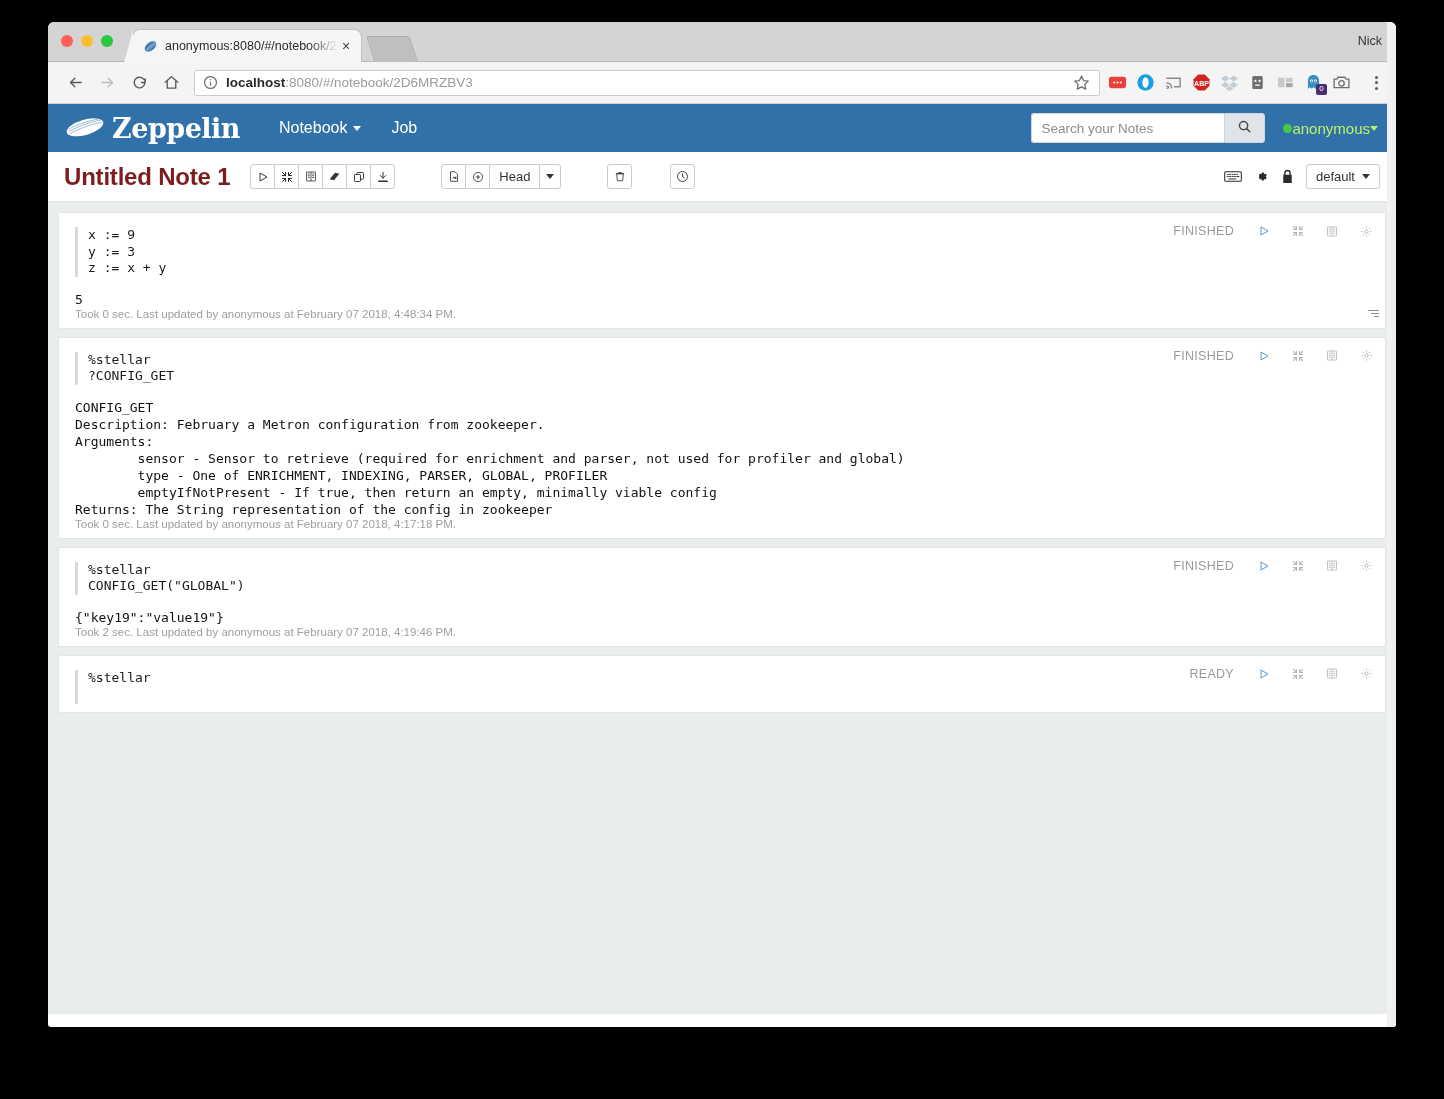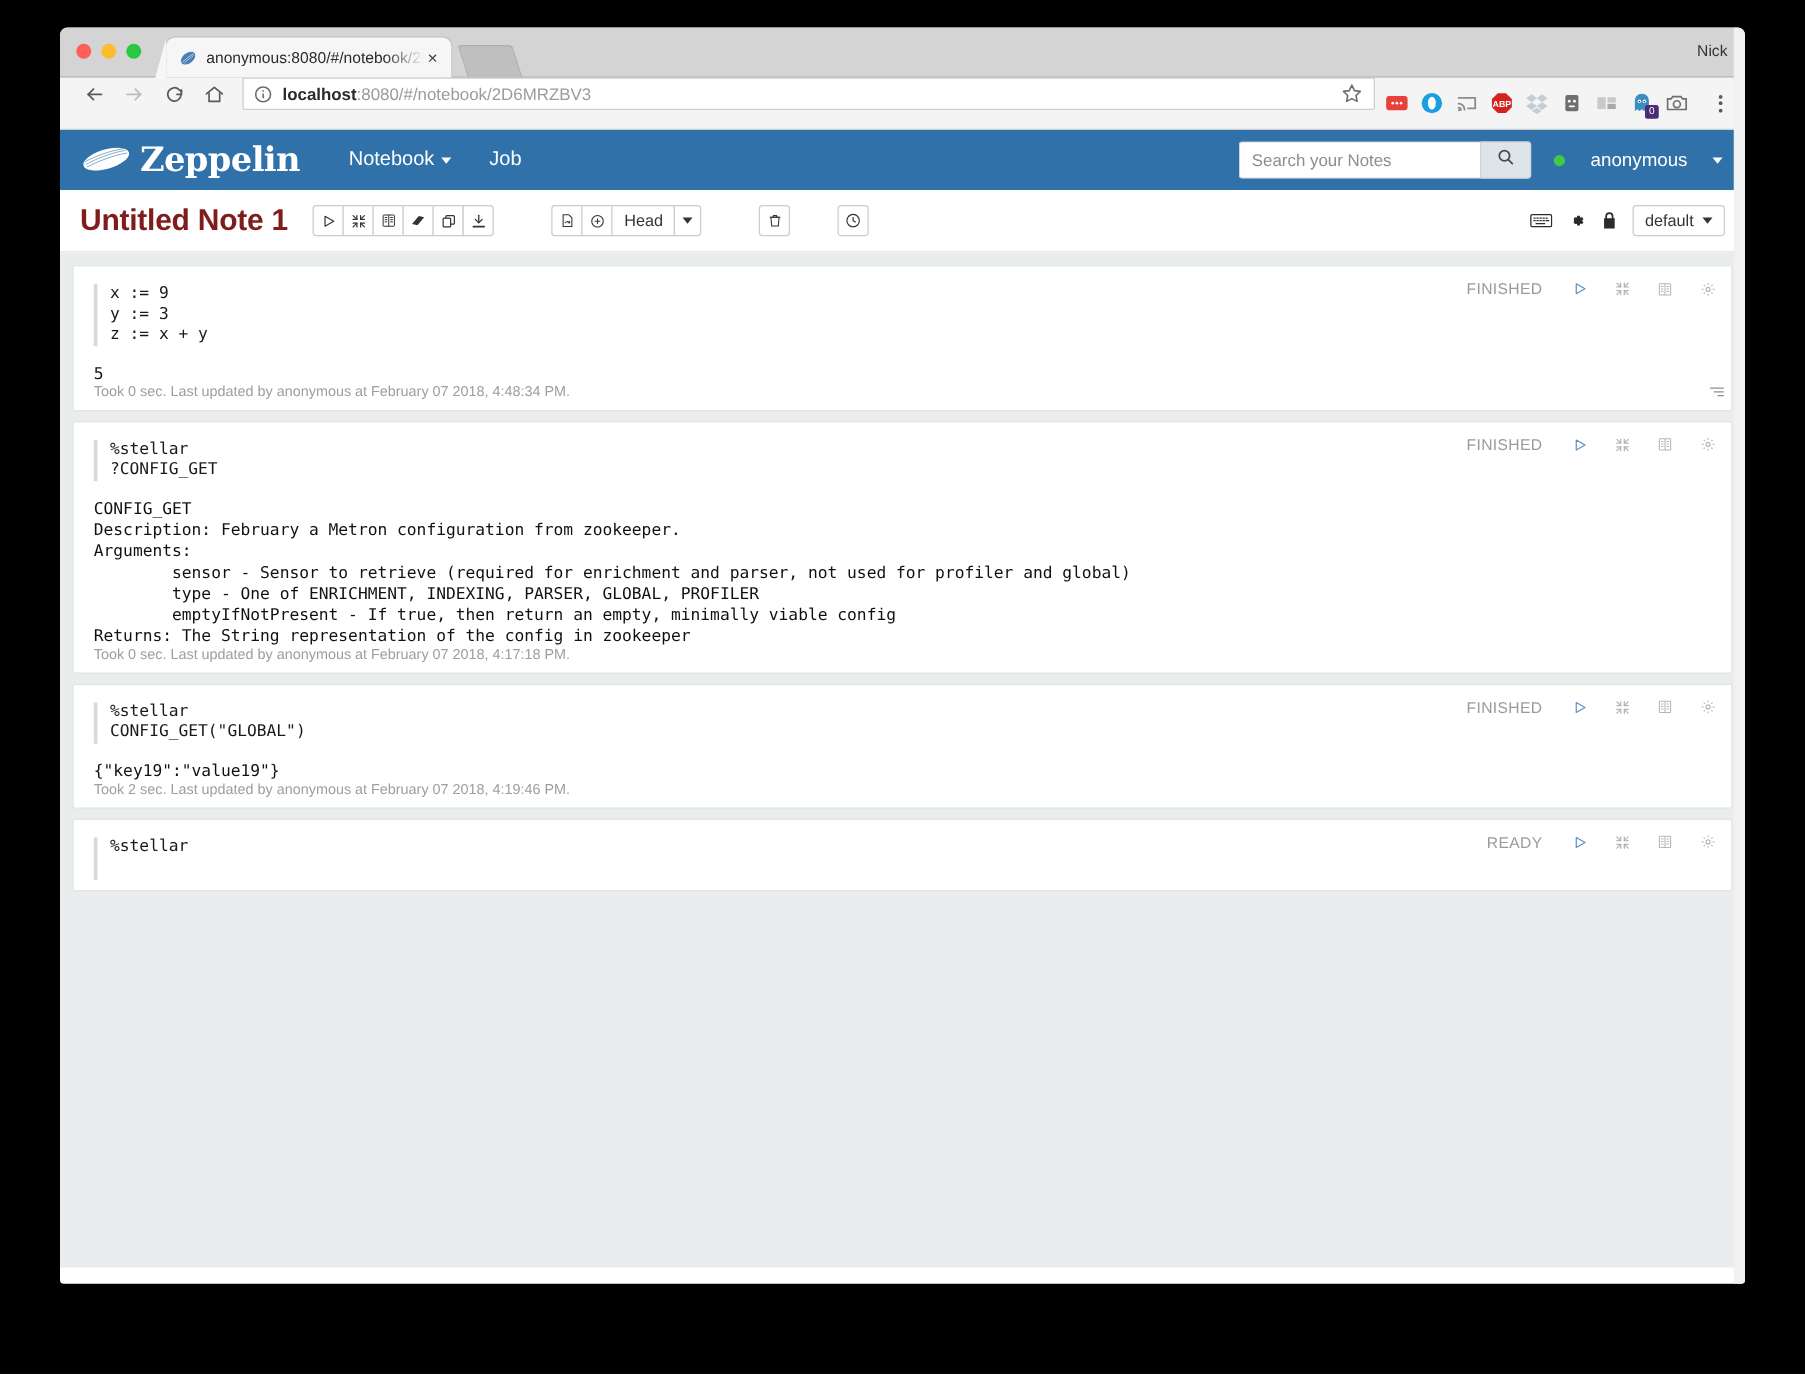--- a/index.html
+++ b/index.html
@@ -88,21 +88,21 @@
   .win-user {
     position: absolute; right: 14px; top: 12px;
     font-size: 12.5px; color: #333;
   }
 
   
   .addressbar {
     height: 42px;
     background: #f4f4f4;
     border-bottom: 1px solid #cfcfcf;
-    display: flex; 
+    display: flex; align-items: center;
     padding: 0 10px 0 14px;
   }
   .navbtn {
     width: 26px; height: 26px; margin-right: 6px;
     display: flex; align-items: center; justify-content: center;
     color: #5a5a5a; cursor: pointer;
   }
   .navbtn.disabled { color: #bdbdbd; cursor: default; }
   .omnibox {
     flex: 1 1 auto; height: 26px;
@@ -180,22 +180,22 @@
   }
   .zep-search input::placeholder { color: #8d8d8d; }
   .zep-search-btn {
     width: 41px; height: 30px;
     background: #dfe4e8; border: 1px solid #cfd4d8;
     border-radius: 0 3px 3px 0;
     display: flex; align-items: center; justify-content: center;
     cursor: pointer; color: #4a4a4a;
   }
   .zep-user {
-    display: flex; align-items: center; gap: 20px;
-    font-size: 15px; color: #ffffff; cursor: pointer; justify-content: flex-end;
+    display: flex; align-items: center; gap: 0;
+    font-size: 15px; color: #bef264; cursor: pointer; justify-content: flex-end;
   }
   .status-dot { width: 9px; height: 9px; border-radius: 50%; background: #44c944; display: block; }
 
   
   .note-header {
     height: 50px; background: #fff;
     border-bottom: 1px solid #e2e2e2;
     display: flex; align-items: center;
     padding: 0 16px 0 16px;
   }

